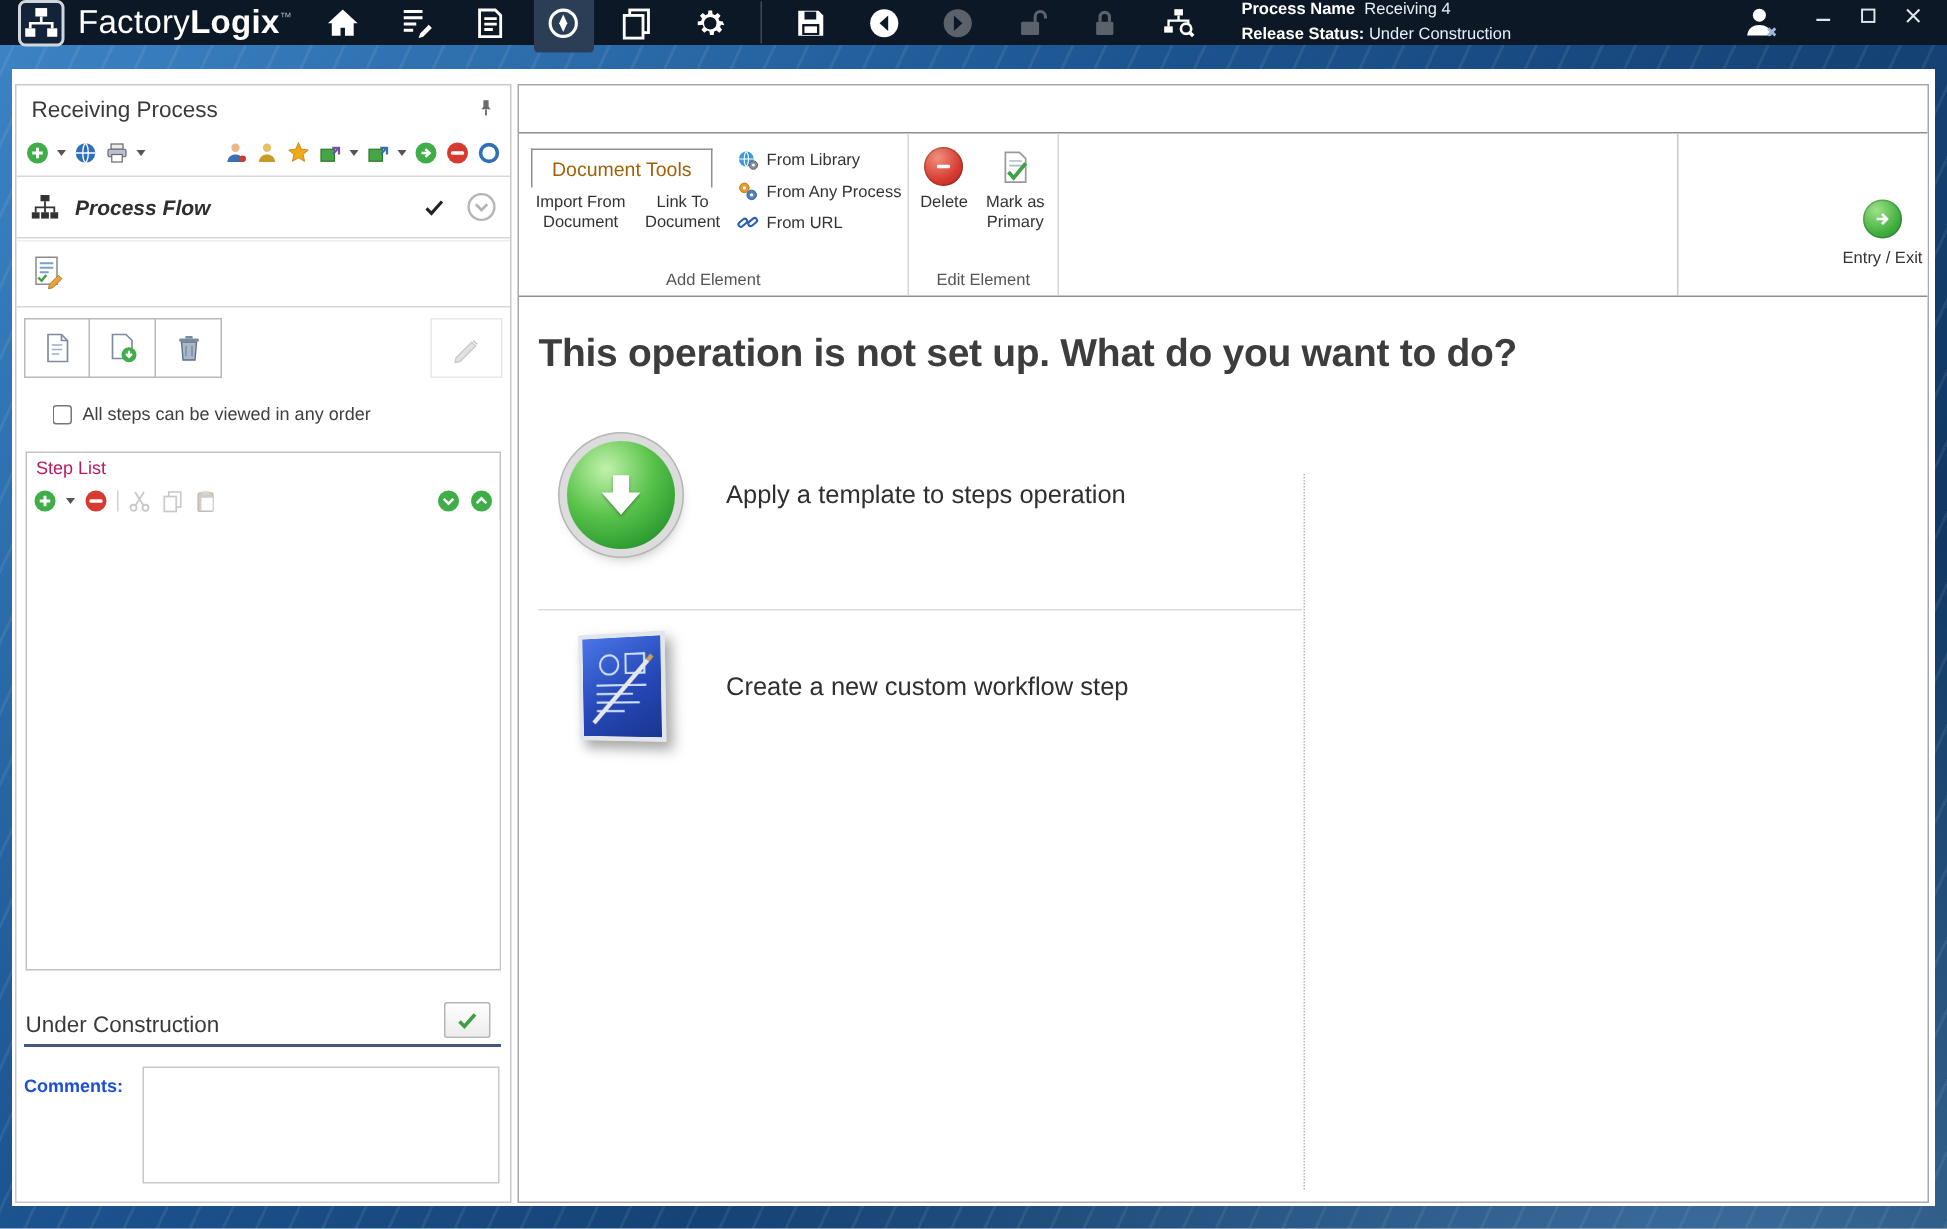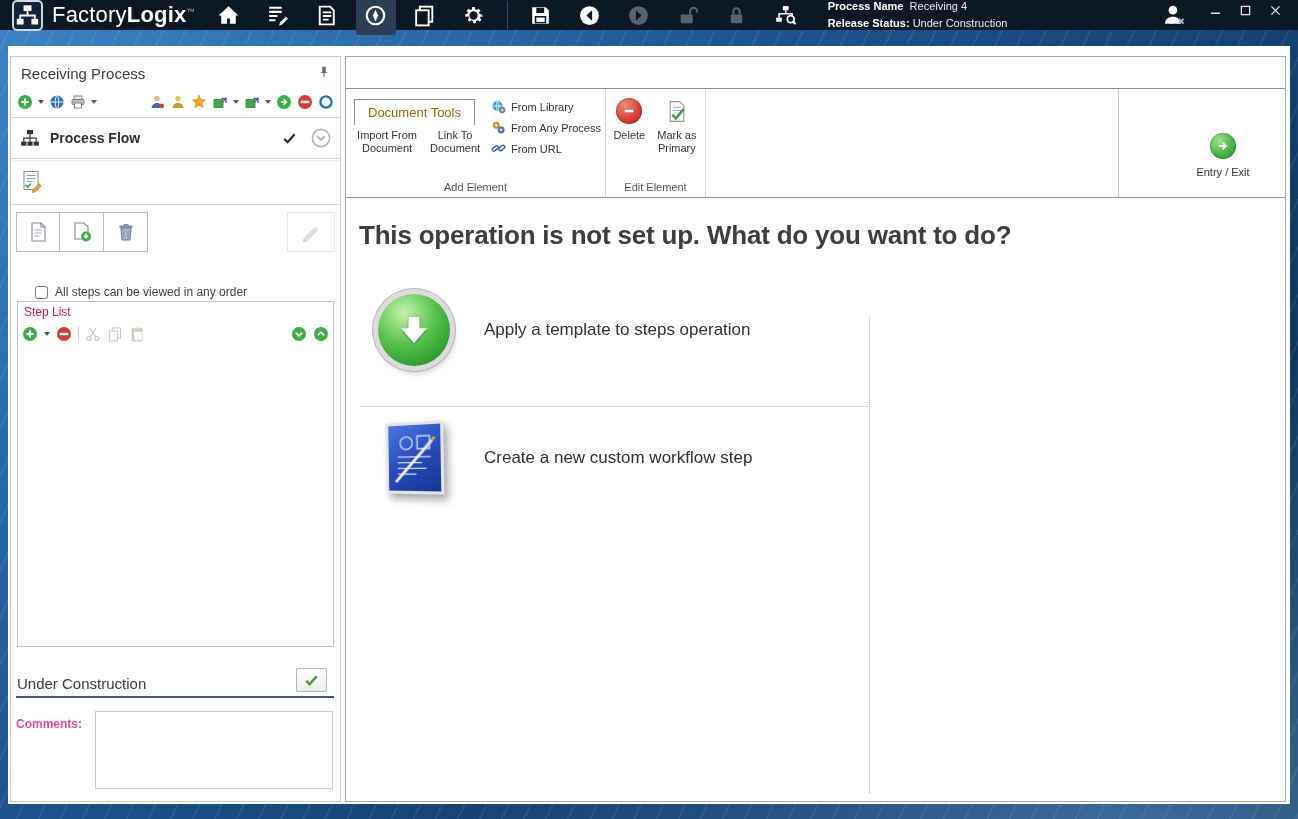--- a/index.html
+++ b/index.html
@@ -49,32 +49,32 @@
   .mini{width:16px;height:16px;display:flex;align-items:center;justify-content:center;}
   .mini svg{width:16px;height:16px;}
   .caret{width:0;height:0;border-left:3.5px solid transparent;border-right:3.5px solid transparent;border-top:4px solid #555;}
   .lp-div{position:absolute;left:0;right:0;height:1px;background:#d8d8d8;}
   .lp-row{position:absolute;left:0;right:0;display:flex;align-items:center;padding:0 9px;}
   .lp-row .rlabel{font-size:14px;font-weight:bold;color:#2f2f2f;margin-left:10px;flex:1;}
   .sq-btn{width:44px;height:40px;border:1px solid #b9b9b9;background:#fff;display:flex;align-items:center;justify-content:center;}
   .sq-btn + .sq-btn{border-left:none;}
   .sq-btn svg{width:22px;height:22px;}
   .sq-btn.disabled{border-color:#d6d6d6;opacity:.55;}
-  .chk-row{position:absolute;left:8px;top:228px;display:flex;align-items:center;gap:7px;font-size:12px;color:#404040;padding-left:16px;}
+  .chk-row{position:absolute;left:8px;top:212px;display:flex;align-items:center;gap:7px;font-size:12px;color:#404040;padding-left:16px;}
   .chk-row input{width:13px;height:13px;margin:0;}
   .steplist{position:absolute;left:6px;right:6px;top:244px;height:346px;border:1px solid #c2c2c2;background:#fff;}
   .sl-title{position:absolute;left:6px;top:3px;font-size:12px;color:#be185d;}
   .sl-toolbar{position:absolute;left:4px;right:4px;top:22px;height:20px;display:flex;align-items:center;gap:6px;}
   .sl-sep{width:1px;height:14px;background:#d0d0d0;}
   .dim45{opacity:.45;filter:grayscale(60%);}
   .uc-label{position:absolute;left:6px;top:618px;font-size:15px;color:#3a3a3a;}
   .uc-line{position:absolute;left:5px;right:6px;top:639px;height:2px;background:#44597c;}
   .uc-btn{position:absolute;right:13px;top:611px;width:31px;height:24px;border:1px solid #b5b5b5;border-radius:2px;background:linear-gradient(#ffffff,#ececec);display:flex;align-items:center;justify-content:center;}
   .uc-btn svg{width:15px;height:15px;}
-  .comments-label{position:absolute;left:5px;top:660px;font-size:12px;font-weight:bold;color:#ec4899;}
+  .comments-label{position:absolute;left:5px;top:660px;font-size:12px;font-weight:bold;color:#1d4ed8;}
   .comments-box{position:absolute;left:84px;top:654px;width:238px;height:78px;border:1px solid #c8c8c8;resize:none;font-family:inherit;font-size:12px;padding:4px;outline:none;}
 
   
   .main{position:absolute;left:337px;top:10px;width:941px;height:746px;border:1px solid #a8a8a8;background:#fff;}
   .tab{position:absolute;left:8px;top:6px;height:26px;background:#fff;border:1px solid #8f8f8f;border-bottom:none;z-index:2;display:flex;align-items:center;padding:0 13px;font-size:13px;color:#a16207;margin-top:36px;}
   .ribbon{position:absolute;left:0;right:0;top:31px;height:110px;border-top:1px solid #8f8f8f;border-bottom:1px solid #8f8f8f;background:#fff;}
   .ribbon-vline{position:absolute;left:772px;top:0;bottom:0;width:1px;background:#c9c9c9;}
   .rgroups{display:flex;height:108px;}
   .rgroup{border-right:1px solid #d6d6d6;display:flex;flex-direction:column;padding:3px 2px 0;}
   .g1{width:146px;} .g2{width:260px;} .g3{width:100px;}
@@ -82,21 +82,21 @@
   .gtitle{font-size:11px;color:#555;text-align:center;padding:2px 2px 4px;white-space:nowrap;}
   .rbtn{display:flex;flex-direction:column;align-items:center;text-align:center;font-size:11px;color:#333;line-height:1.15;padding-top:5px;gap:4px;}
   .rbtn .ricon{height:28px;display:flex;align-items:center;justify-content:center;}
   .circ{width:26px;height:26px;border-radius:50%;display:flex;align-items:center;justify-content:center;}
   .circ.green{background:radial-gradient(circle at 35% 28%,#9ee288,#3fae3f 62%,#2b8d2e);box-shadow:inset 0 0 0 1px rgba(0,0,0,.18);}
   .circ.red{background:radial-gradient(circle at 35% 28%,#f0907e,#d63b30 60%,#a8281e);box-shadow:inset 0 0 0 1px rgba(0,0,0,.18);}
   .circ svg{width:14px;height:14px;}
   .smallbtns{display:flex;flex-direction:column;gap:6px;padding-top:7px;margin-left:5px;}
   .sbtn{display:flex;align-items:center;gap:5px;font-size:11px;color:#333;white-space:nowrap;}
   .sbtn svg{width:15px;height:15px;}
-  .entry{position:absolute;left:837px;top:44px;width:80px;text-align:center;font-size:11px;color:#333;}
+  .entry{position:absolute;left:869px;top:44px;width:80px;text-align:center;font-size:11px;color:#333;}
   .entry .circ{margin:0 auto 7px;}
   .content{position:absolute;left:0;right:0;top:141px;bottom:0;}
   .v-divider{position:absolute;left:523px;top:118px;bottom:8px;border-left:1px dotted #b5b5b5;}
   .heading{position:absolute;left:13px;top:22px;font-size:26px;font-weight:bold;color:#3d3d3d;letter-spacing:-.2px;white-space:nowrap;}
   .option{position:absolute;display:flex;align-items:center;}
   .opt1{left:20px;top:96px;}
   .opt2{left:20px;top:224px;}
   .icon-cell{width:96px;display:flex;align-items:center;justify-content:center;}
   .opt-label{font-size:17px;color:#2f2f2f;margin-left:22px;}
   .h-divider{position:absolute;left:13px;top:208px;width:509px;border-top:1px solid #dcdcdc;}
@@ -345,21 +345,21 @@
         </span>
       <span class="mini">
           <svg viewBox="0 0 16 16">
             <circle cx="8" cy="8" r="5.6" fill="none" stroke="#2e6fb8" stroke-width="2.4"></circle>
           </svg>
         </span>
     </div>
 
     <div class="lp-div" style="top:60px"></div>
 
-    <div class="lp-row" style="top:61px;height:40px;">
+    <div class="lp-row" style="top:61px;height:40px;font-style:italic;">
       <span>
           <svg viewBox="0 0 20 20" width="20" height="20">
             <rect x="7" y="2" width="6" height="4.2" fill="#333"></rect>
             <rect x="1.2" y="13.5" width="5.2" height="4.2" fill="#333"></rect>
             <rect x="7.4" y="13.5" width="5.2" height="4.2" fill="#333"></rect>
             <rect x="13.6" y="13.5" width="5.2" height="4.2" fill="#333"></rect>
             <path d="M10 6.2v4M3.8 13.5v-3.3h12.4v3.3M10 10.2v3.3" stroke="#333" stroke-width="1.2" fill="none"></path>
           </svg>
         </span>
       <span class="rlabel">Process Flow</span>

